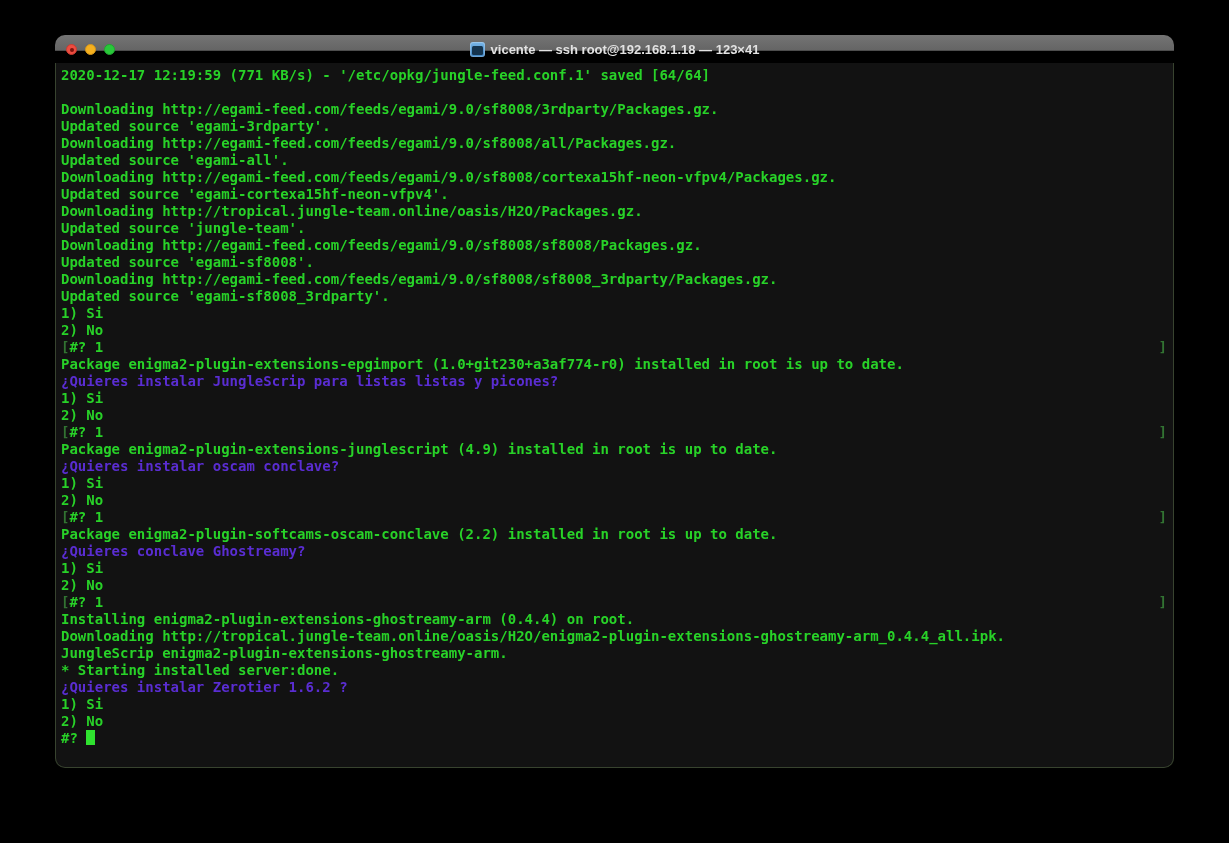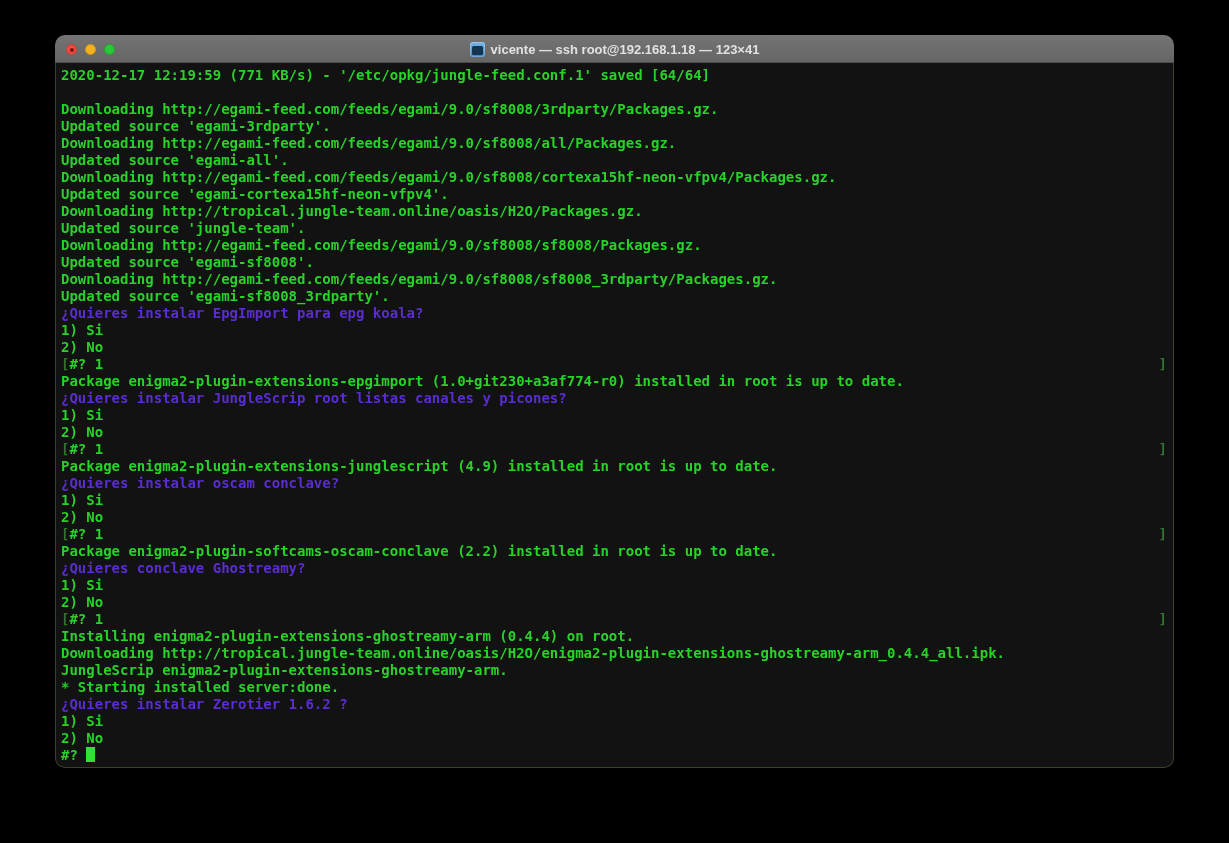--- a/index.html
+++ b/index.html
@@ -3,21 +3,21 @@
 <meta charset="utf-8">
 <style>
   html,body{margin:0;padding:0;width:1229px;height:843px;background:#000;overflow:hidden;}
   *{box-sizing:border-box;}
   .window{
     position:absolute;left:55px;top:35px;width:1119px;height:733px;
     border-radius:10px;background:transparent;
     box-shadow:0 22px 60px rgba(0,0,0,0.8);
   }
   .titlebar{
-    position:absolute;left:0;top:0;right:0;height:28px;
+    position:absolute;left:0;top:0;right:0;height:16px;
     background:linear-gradient(#747474,#656565);
     border-bottom:1px solid #4d4d4d;
     border-radius:10px 10px 0 0;
   }
   .traffic{position:absolute;left:11px;top:9px;display:flex;gap:8px;}
   .light{width:11px;height:11px;border-radius:50%;position:relative;}
   .light.red{background:#ed4c40;border:0.5px solid #c93c31;}
   .light.red::after{content:"";position:absolute;left:3px;top:3px;width:4px;height:4px;border-radius:50%;background:#7e140d;}
   .light.yellow{background:#f5b01f;border:0.5px solid #d3951a;}
   .light.green{background:#29c83a;border:0.5px solid #20a62f;}
@@ -79,26 +79,25 @@
       <div class="tline green">Downloading http://egami-feed.com/feeds/egami/9.0/sf8008/all/Packages.gz.</div>
       <div class="tline green">Updated source 'egami-all'.</div>
       <div class="tline green">Downloading http://egami-feed.com/feeds/egami/9.0/sf8008/cortexa15hf-neon-vfpv4/Packages.gz.</div>
       <div class="tline green">Updated source 'egami-cortexa15hf-neon-vfpv4'.</div>
       <div class="tline green">Downloading http://tropical.jungle-team.online/oasis/H2O/Packages.gz.</div>
       <div class="tline green">Updated source 'jungle-team'.</div>
       <div class="tline green">Downloading http://egami-feed.com/feeds/egami/9.0/sf8008/sf8008/Packages.gz.</div>
       <div class="tline green">Updated source 'egami-sf8008'.</div>
       <div class="tline green">Downloading http://egami-feed.com/feeds/egami/9.0/sf8008/sf8008_3rdparty/Packages.gz.</div>
       <div class="tline green">Updated source 'egami-sf8008_3rdparty'.</div>
-      <div class="tline purple">¿Quieres instalar EpgImport para epg koala?</div>
       <div class="tline green">1) Si</div>
       <div class="tline green">2) No</div>
       <div class="tline prompt-row"><span class="dim">[</span><span class="green">#? 1</span><span class="dim right-bracket">]</span></div>
       <div class="tline green">Package enigma2-plugin-extensions-epgimport (1.0+git230+a3af774-r0) installed in root is up to date.</div>
-      <div class="tline purple">¿Quieres instalar JungleScrip root listas canales y picones?</div>
+      <div class="tline purple">¿Quieres instalar JungleScrip para listas listas y picones?</div>
       <div class="tline green">1) Si</div>
       <div class="tline green">2) No</div>
       <div class="tline prompt-row"><span class="dim">[</span><span class="green">#? 1</span><span class="dim right-bracket">]</span></div>
       <div class="tline green">Package enigma2-plugin-extensions-junglescript (4.9) installed in root is up to date.</div>
       <div class="tline purple">¿Quieres instalar oscam conclave?</div>
       <div class="tline green">1) Si</div>
       <div class="tline green">2) No</div>
       <div class="tline prompt-row"><span class="dim">[</span><span class="green">#? 1</span><span class="dim right-bracket">]</span></div>
       <div class="tline green">Package enigma2-plugin-softcams-oscam-conclave (2.2) installed in root is up to date.</div>
       <div class="tline purple">¿Quieres conclave Ghostreamy?</div>

